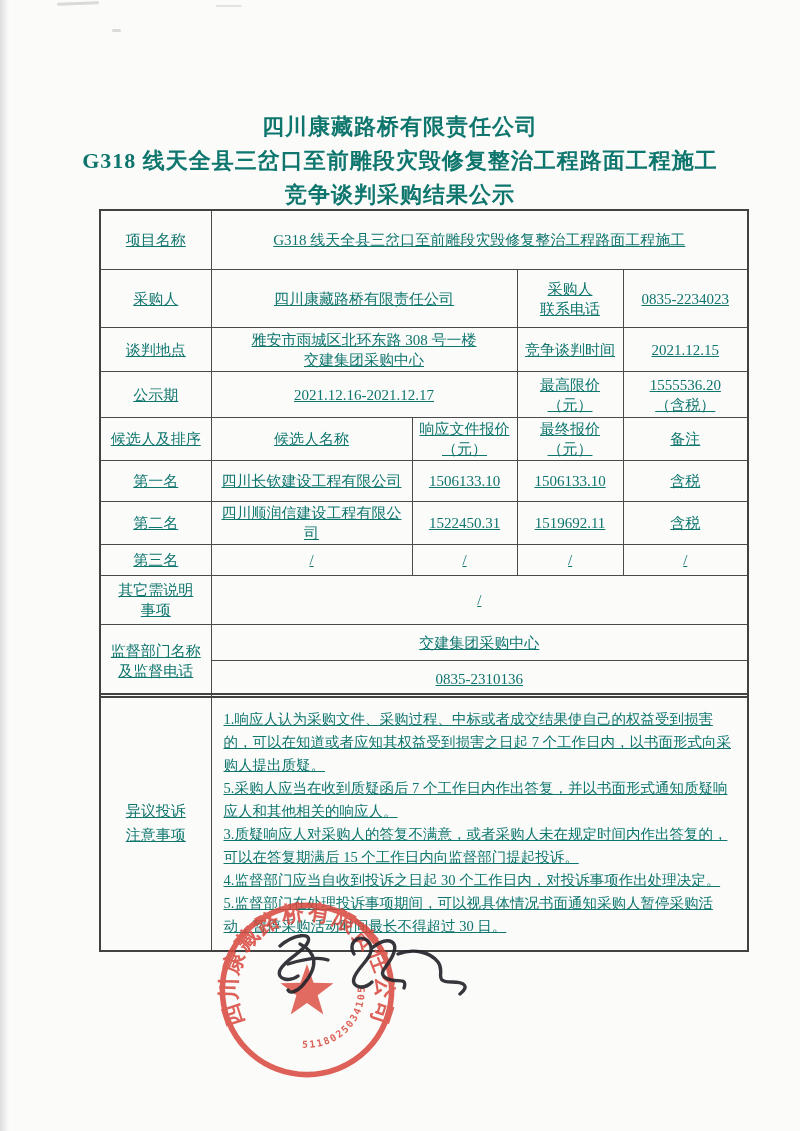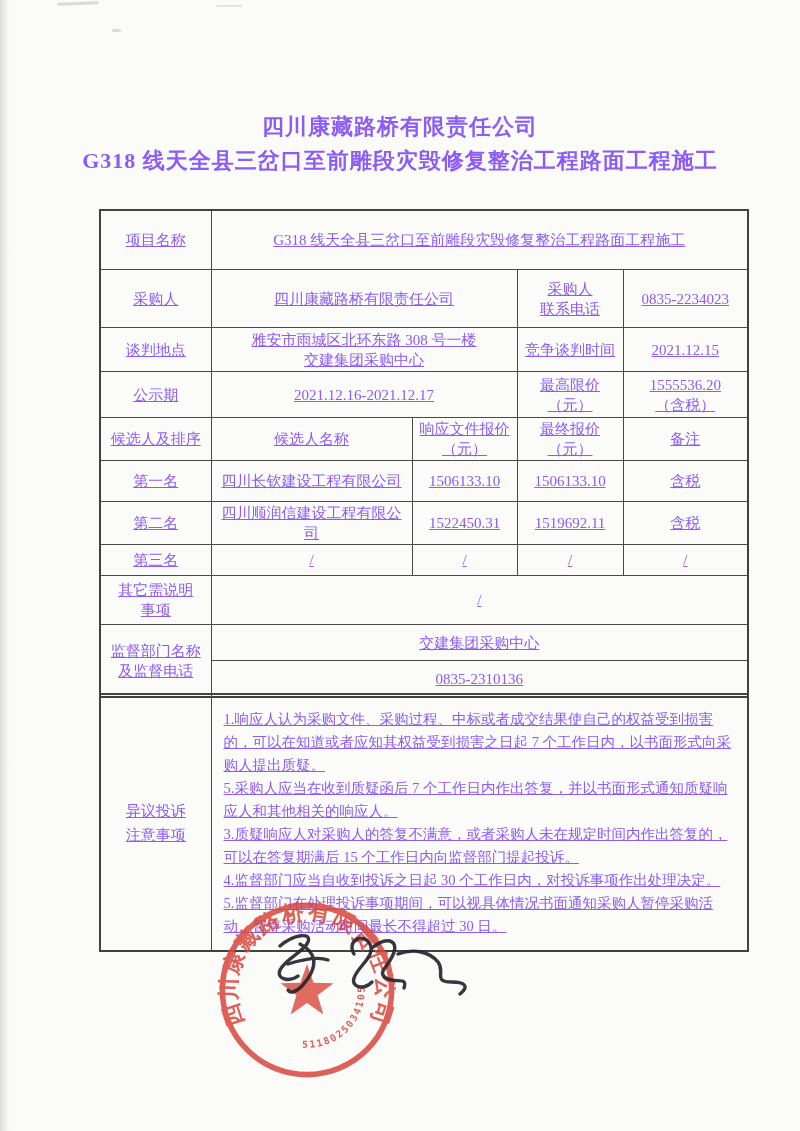--- a/index.html
+++ b/index.html
@@ -1,21 +1,21 @@
 <!DOCTYPE html>
 <html><head>
 <meta charset="utf-8">
 <style>
   html,body{margin:0;padding:0;}
   body{background:#e8e8e8;}
   .page{
     position:relative;width:800px;height:1131px;margin:0 auto;
     background:#fbfbfa;overflow:hidden;
     font-family:"Liberation Serif","DejaVu Serif",serif;
-    color:#8b5cf6;
+    color:#0f766e;
   }
   .edge-shadow{position:absolute;left:0;top:0;width:9px;height:100%;
     background:linear-gradient(90deg,rgba(70,70,80,.16),rgba(70,70,80,0));}
   .speck{position:absolute;background:rgba(120,120,125,.25);border-radius:2px;}
   .speck-a{left:57px;top:2px;width:42px;height:3px;transform:rotate(-2deg);}
   .speck-b{left:112px;top:29px;width:9px;height:3px;}
   .speck-c{left:216px;top:5px;width:26px;height:2px;opacity:.7;}
 
   .title-block{position:absolute;top:110px;left:0;width:100%;text-align:center;
     font-weight:bold;font-size:22px;line-height:34px;letter-spacing:1px;}
@@ -46,20 +46,21 @@
 
 <div class="page">
   <div class="edge-shadow"></div>
   <div class="speck speck-a"></div>
   <div class="speck speck-b"></div>
   <div class="speck speck-c"></div>
 
   <div class="title-block">
     <div>四川康藏路桥有限责任公司</div>
     <div>G318 线天全县三岔口至前雕段灾毁修复整治工程路面工程施工</div>
+    <div>竞争谈判采购结果公示</div>
   </div>
 
   <table class="main-table">
     <colgroup>
       <col style="width:111px">
         <col style="width:201px">
         <col style="width:105px">
       <col style="width:106px">
         <col style="width:125px">
     </colgroup>

